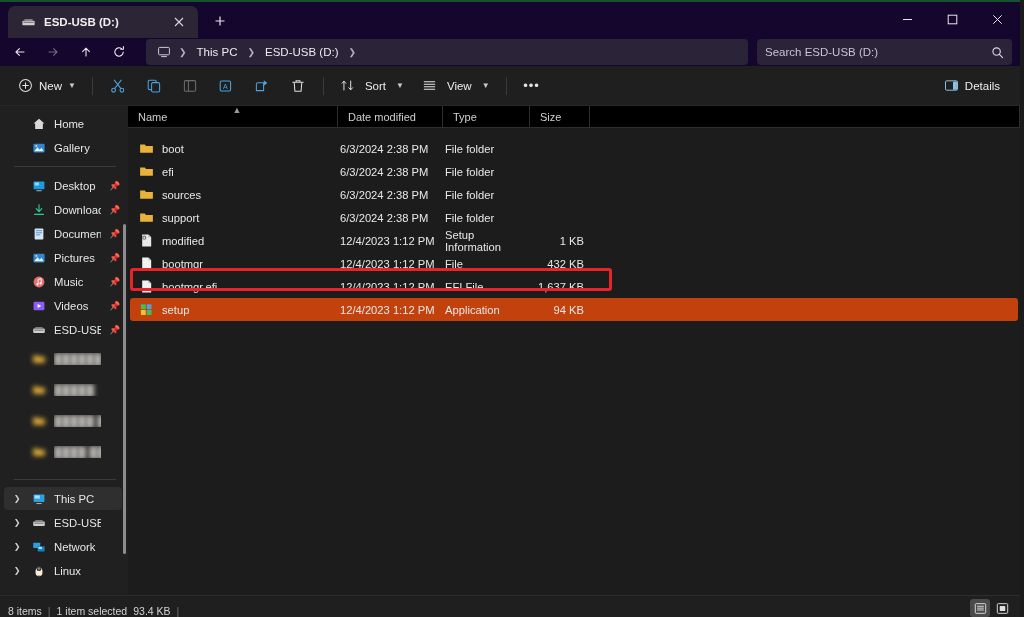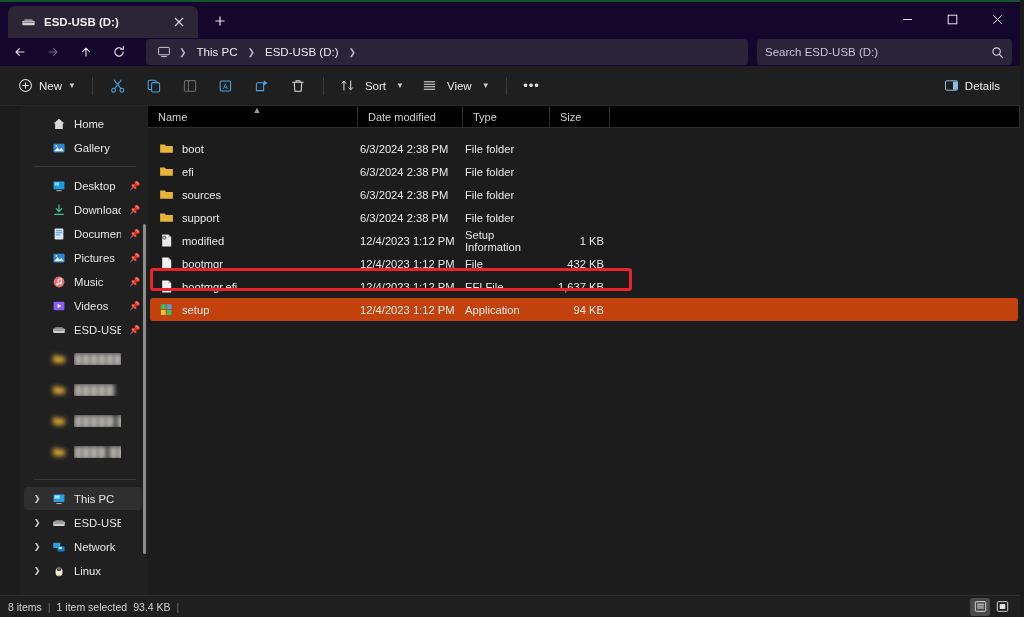--- a/index.html
+++ b/index.html
@@ -124,21 +124,20 @@
   
   .body { flex: 1; display: flex; min-height: 0; background: #1c1c1c; }
 
   
   .sidebar {
     width: 128px; flex: 0 0 128px;
     background: #202020;
     position: relative;
     padding-top: 6px;
     overflow: hidden;
-    margin-left: 20px;
   }
   .nav-item {
     display: flex; align-items: center;
     height: 23px; margin: 0 6px 1px 4px;
     padding-left: 6px; border-radius: 4px; gap: 7px;
   }
   .nav-item.selected { background: #2f2f2f; }
   .nav-exp {
     width: 14px; flex: 0 0 14px;
     display: flex; align-items: center; justify-content: center;
@@ -205,21 +204,21 @@
     border: 3px solid #e8232a;
     border-radius: 3px;
     pointer-events: none;
   }
 
   
   .statusbar {
     height: 22px; flex: 0 0 22px;
     background: #1f1f1f;
     border-top: 1px solid #2d2d2d;
-    display: flex; align-items: center;
+    display: flex; align-items: flex-end;
     padding: 0 8px;
   }
   .status-text { color: #d2d2d2; font-size: 10.5px; }
   .status-sep { color: #6d6d6d; font-size: 10.5px; padding: 0 6px; }
   .sb-spacer { flex: 1; }
   .vtoggle {
     width: 20px; height: 18px; border-radius: 3px;
     display: flex; align-items: center; justify-content: center;
     margin-left: 2px;
   }

